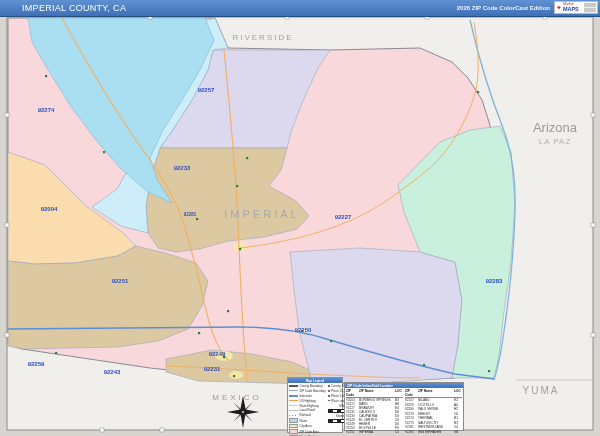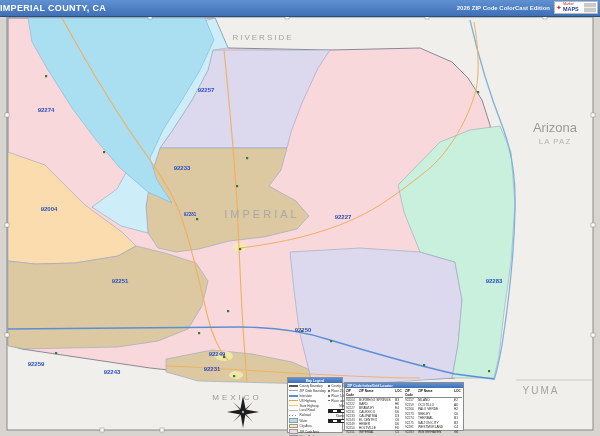--- a/index.html
+++ b/index.html
@@ -1,21 +1,21 @@
 <!DOCTYPE html>
 <html><head>
 <meta charset="utf-8">
 <style>
   html,body{margin:0;padding:0;background:#9a9894;}
   .page{position:relative;width:600px;height:436px;background:#d8d5d1;overflow:hidden;
         font-family:"Liberation Sans",sans-serif;}
   
   .titlebar{position:absolute;left:0;top:0;width:600px;height:16px;
             background:linear-gradient(#5f91d2,#3f6fb5);border-bottom:1px solid #28507e;}
-  .title{position:absolute;left:0;top:3px;font-size:9px;font-weight:bold;color:#fff;letter-spacing:.3px;}
+  .title{position:absolute;left:22px;top:3px;font-size:9px;font-weight:normal;color:#fff;letter-spacing:.3px;}
   .edition{position:absolute;right:50px;top:5px;font-size:6px;font-weight:bold;color:#eef4ff;}
   .logo{position:absolute;right:2px;top:1px;width:44px;height:13px;background:#fff;border:1px solid #bbb;
         display:flex;align-items:center;gap:1px;padding:0 1px;box-sizing:border-box;}
   .logo-glyph{color:#d03030;font-size:7px;line-height:7px;}
   .logo-txt{display:flex;flex-direction:column;line-height:1;}
   .logo-l1{font-size:3.5px;color:#c02020;font-style:italic;}
   .logo-l2{font-size:5.5px;font-weight:bold;color:#1a3faa;}
   .logo-box{margin-left:auto;width:12px;height:10px;background:#c9c9c9;
             background-image:repeating-linear-gradient(#c9c9c9 0 1.5px,#efefef 1.5px 2.5px);}
   

